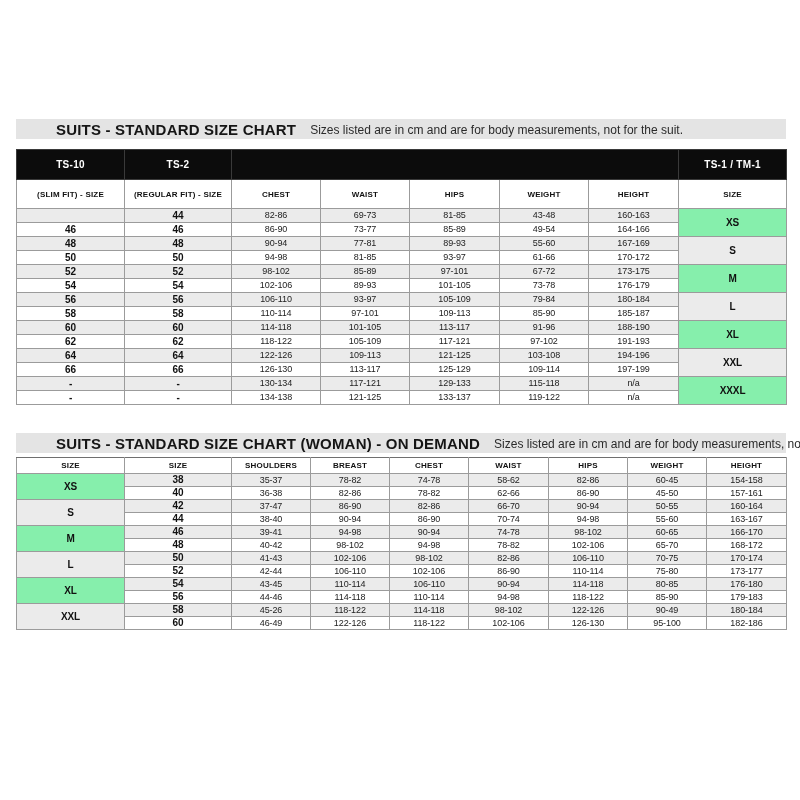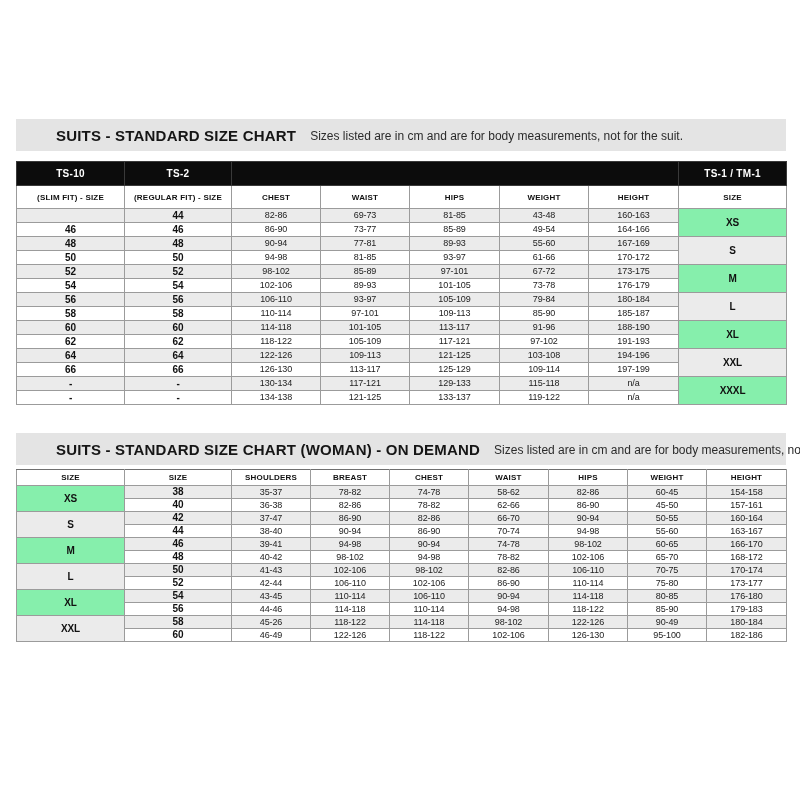--- a/index.html
+++ b/index.html
@@ -7,21 +7,21 @@
     width: 800px; height: 800px;
     background: #ffffff;
     overflow: hidden;
     font-family: "Liberation Sans", sans-serif;
     color: #1a1a1a;
   }
   .content { width: 770px; margin-left: 16px; }
 
   
   .band {
-    width: 770px; height: 32px;
+    width: 770px; height: 20px;
     background: #e4e4e4;
     display: flex; align-items: center;
     padding-left: 40px;
   }
   .band .title {
     font-size: 15px; font-weight: bold; color: #151515;
     letter-spacing: 0.2px; white-space: nowrap;
   }
   .band .subtitle {
     font-size: 12px; color: #2b2b2b;
@@ -38,27 +38,27 @@
   .tbl-men { margin-top: 10px; }
   .tbl-women { margin-top: 4px; }
   th, td {
     border: 1px solid #9b9b9b;
     text-align: center; vertical-align: middle;
     padding: 0; overflow: hidden; white-space: nowrap;
   }
   th.blk {
     background: #0c0c0c; color: #ffffff;
     font-size: 10px; font-weight: bold;
-    height: 24px; border-color: #3a3a3a;
+    height: 30px; border-color: #3a3a3a;
     letter-spacing: 0.3px;
   }
   tr.subhead th, .tbl-women thead th {
     background: #ffffff; color: #111111;
     font-size: 8px; font-weight: bold;
-    height: 23px; letter-spacing: 0.2px;
+    height: 29px; letter-spacing: 0.2px;
   }
   .tbl-women thead th { height: 16px; border-top-color: #6f6f6f; }
   tbody td {
     font-size: 9px; color: #222222;
     height: 13px; line-height: 13px;
     letter-spacing: -0.1px;
   }
   .tbl-women tbody td { height: 12px; line-height: 12px; }
   td.size-num { font-weight: bold; font-size: 10px; color: #111111; }
   td.merged { font-weight: bold; font-size: 10px; color: #111111; background: #ffffff; }

